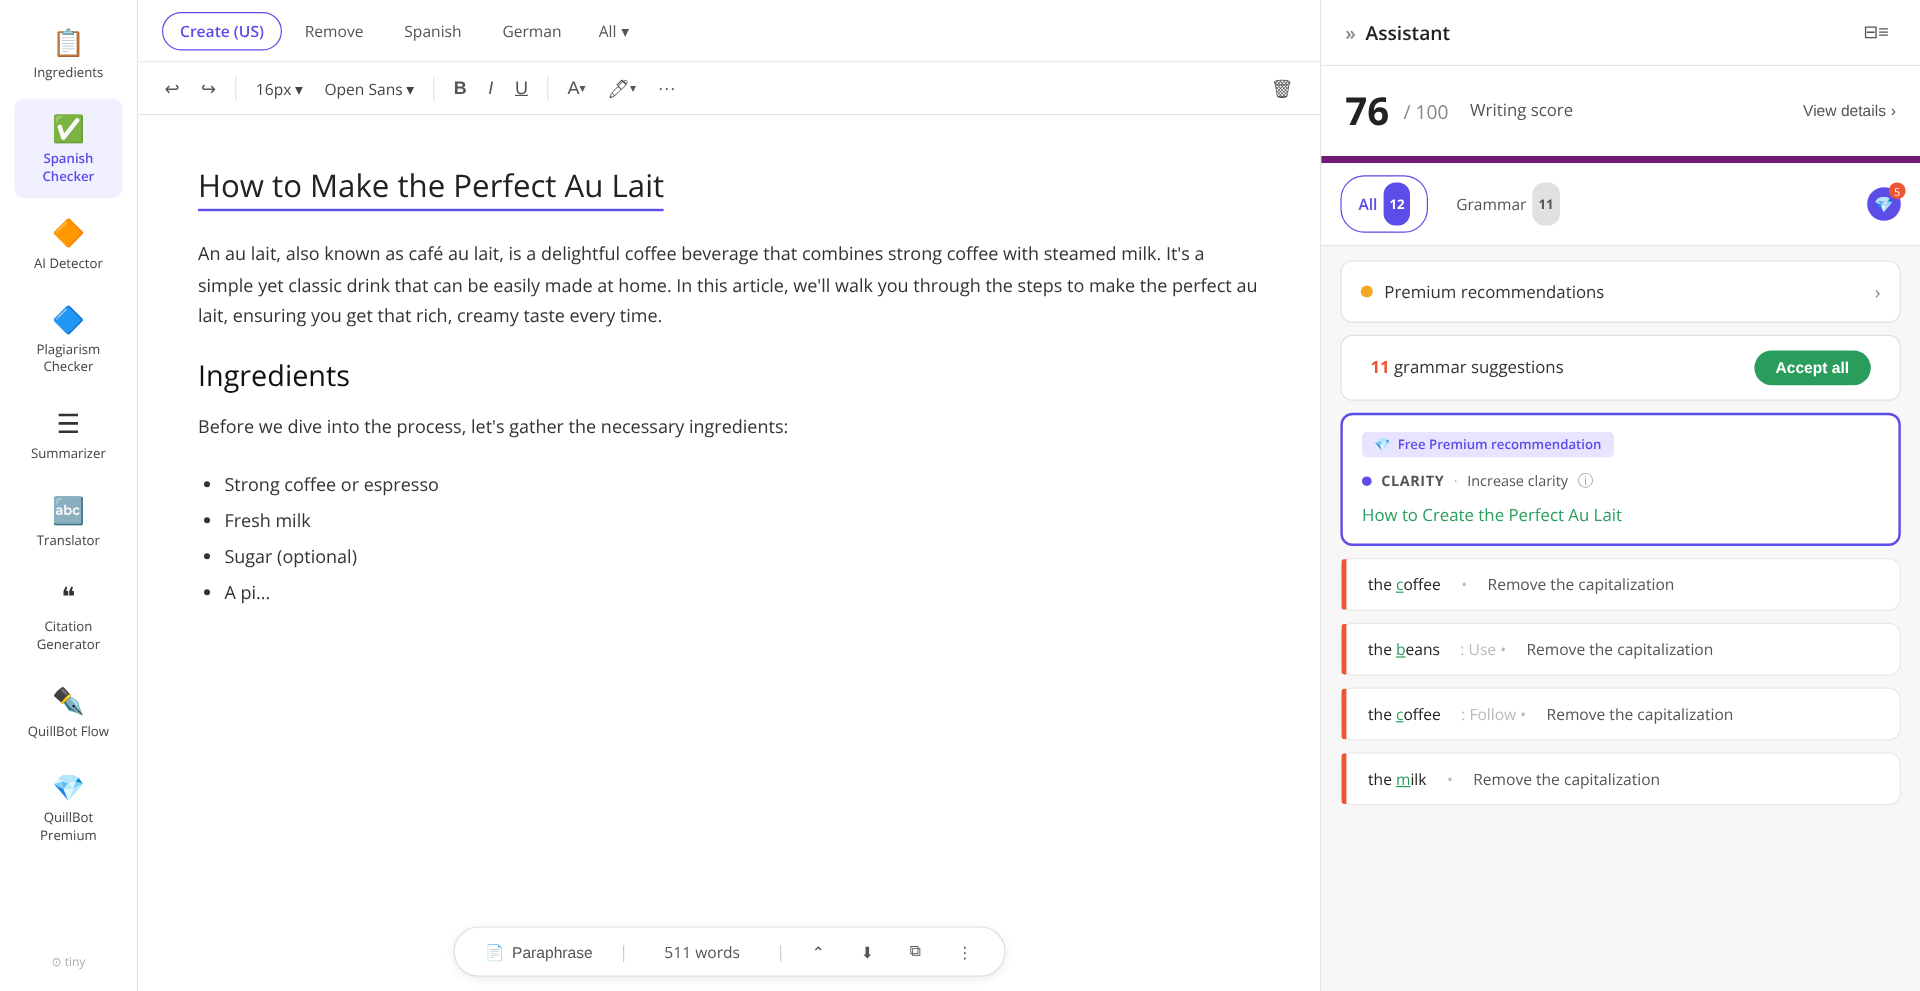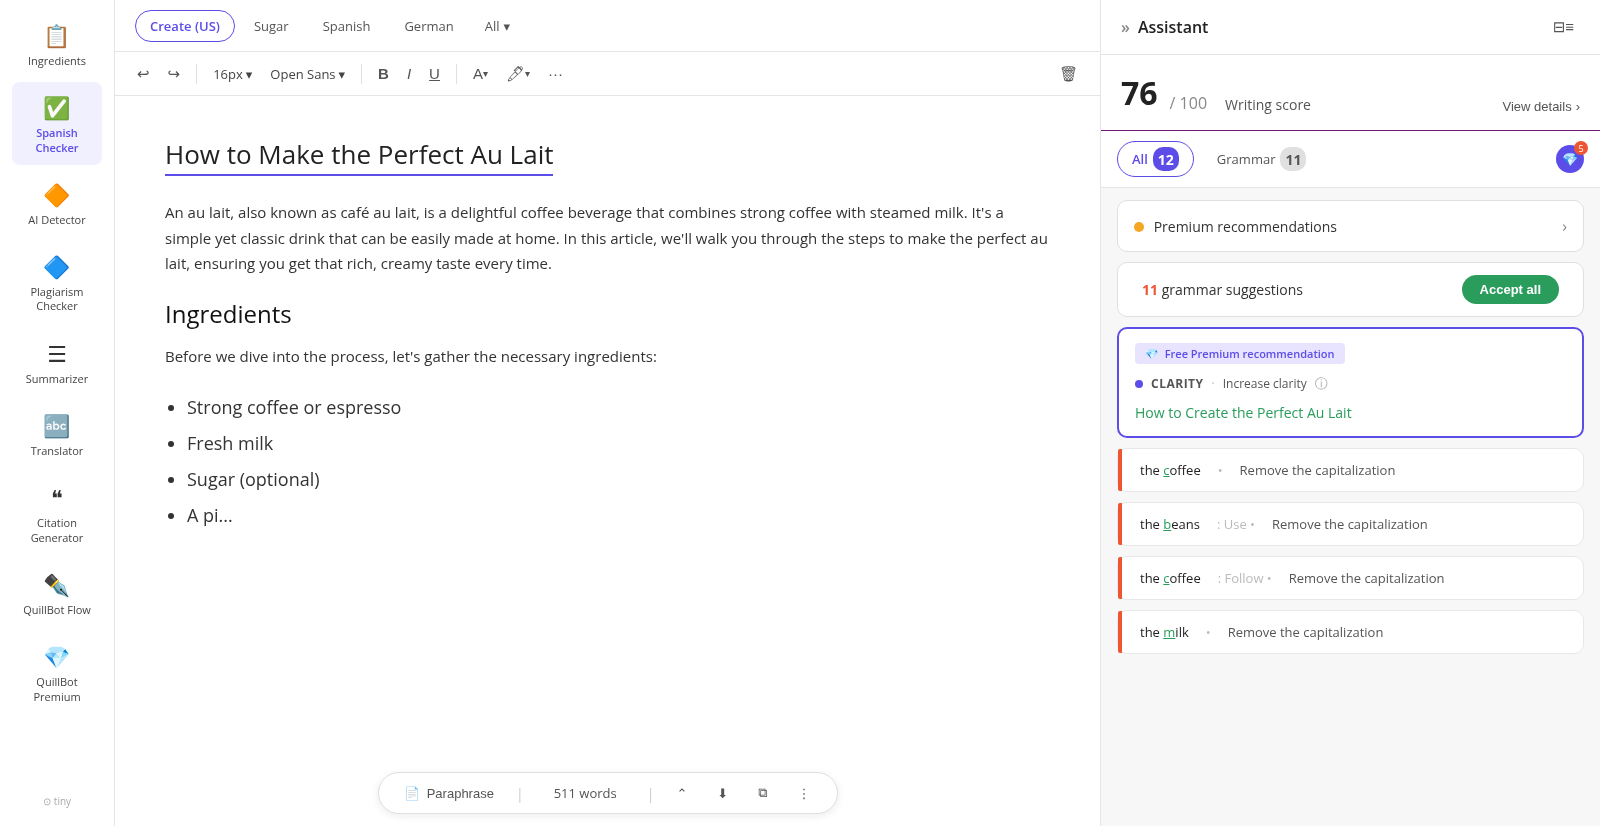--- a/index.html
+++ b/index.html
@@ -101,21 +101,21 @@
       font-size: 26px;
       font-weight: 400;
       color: #222;
       margin-bottom: 24px;
       border-bottom: 2px solid #5c4de8;
       padding-bottom: 2px;
       display: inline-block;
     }
     .doc-body { font-size: 15px; line-height: 1.7; color: #333; margin-bottom: 20px; }
     .section-title { font-size: 24px; font-weight: 400; color: #111; margin-bottom: 14px; }
-    .bullet-list { list-style: disc; padding-left: 22px; font-size: 18px; line-height: 2; }
+    .bullet-list { list-style: disc; padding-left: 22px; font-size: 15px; line-height: 2; }
 
     
     .bottom-bar {
       position: absolute;
       bottom: 12px;
       left: 50%;
       transform: translateX(-50%);
       background: #fff;
       border: 1px solid #e0e0e0;
       border-radius: 28px;
@@ -154,24 +154,24 @@
     .assistant-title {
       font-size: 16px;
       font-weight: 600;
       color: #222;
       display: flex; align-items: center; gap: 8px;
     }
 
     
     .score-row {
       display: flex;
-      align-items: flex-end;
+      align-items: center;
       padding: 16px 20px;
       background: #fff;
-      border-bottom: 1px solid #701a75;
+      border-bottom: 6px solid #701a75;
       gap: 12px;
     }
     .score-num { font-size: 32px; font-weight: 700; color: #222; }
     .score-denom { font-size: 16px; color: #888; }
     .score-label { font-size: 14px; color: #555; flex: 1; margin-left: 6px; }
     .view-details-btn {
       background: none; border: none; cursor: pointer; color: #555; font-size: 13px;
       display: flex; align-items: center; gap: 4px;
     }
 
@@ -189,22 +189,22 @@
       border-radius: 20px;
       font-size: 13px;
       cursor: pointer;
       border: 1.5px solid transparent;
       display: flex; align-items: center; gap: 5px;
     }
     .tab-pill.active { border-color: #5c4de8; color: #5c4de8; background: #fff; font-weight: 600; }
     .tab-pill:not(.active) { color: #555; }
     .badge {
       display: inline-flex; align-items: center; justify-content: center;
-      min-width: 20px; height: 24px; border-radius: 10px;
-      font-size: 14px; font-weight: 700; padding: 0 5px;
+      min-width: 20px; height: 36px; border-radius: 10px;
+      font-size: 11px; font-weight: 700; padding: 0 5px;
     }
     .badge-purple { background: #5c4de8; color: #fff; }
     .badge-gray { background: #e0e0e0; color: #555; }
     .premium-icon-badge {
       width: 28px; height: 28px; background: #5c4de8; border-radius: 50%;
       display: flex; align-items: center; justify-content: center;
       color: #fff; font-size: 13px; margin-left: auto;
       position: relative;
     }
     .premium-icon-badge .notif {
@@ -358,21 +358,21 @@
   </div>
   <div style="margin-top:auto; padding:8px 0; font-size:10px; color:#aaa; display:flex; align-items:center; gap:3px;">
     <span>⊙ tiny</span>
   </div>
 </nav>
 
 <div class="main">
 
   <div class="lang-bar">
     <div class="lang-tab active">Create (US)</div>
-    <div class="lang-tab">Sugar</div>
+    <div class="lang-tab">Remove</div>
     <div class="lang-tab">Spanish</div>
     <div class="lang-tab">German</div>
     <div class="lang-all">
       <span>All</span>
       <span>▾</span>
     </div>
   </div>
 
   <div class="toolbar">
     <button class="toolbar-btn" title="Undo">↩</button>

